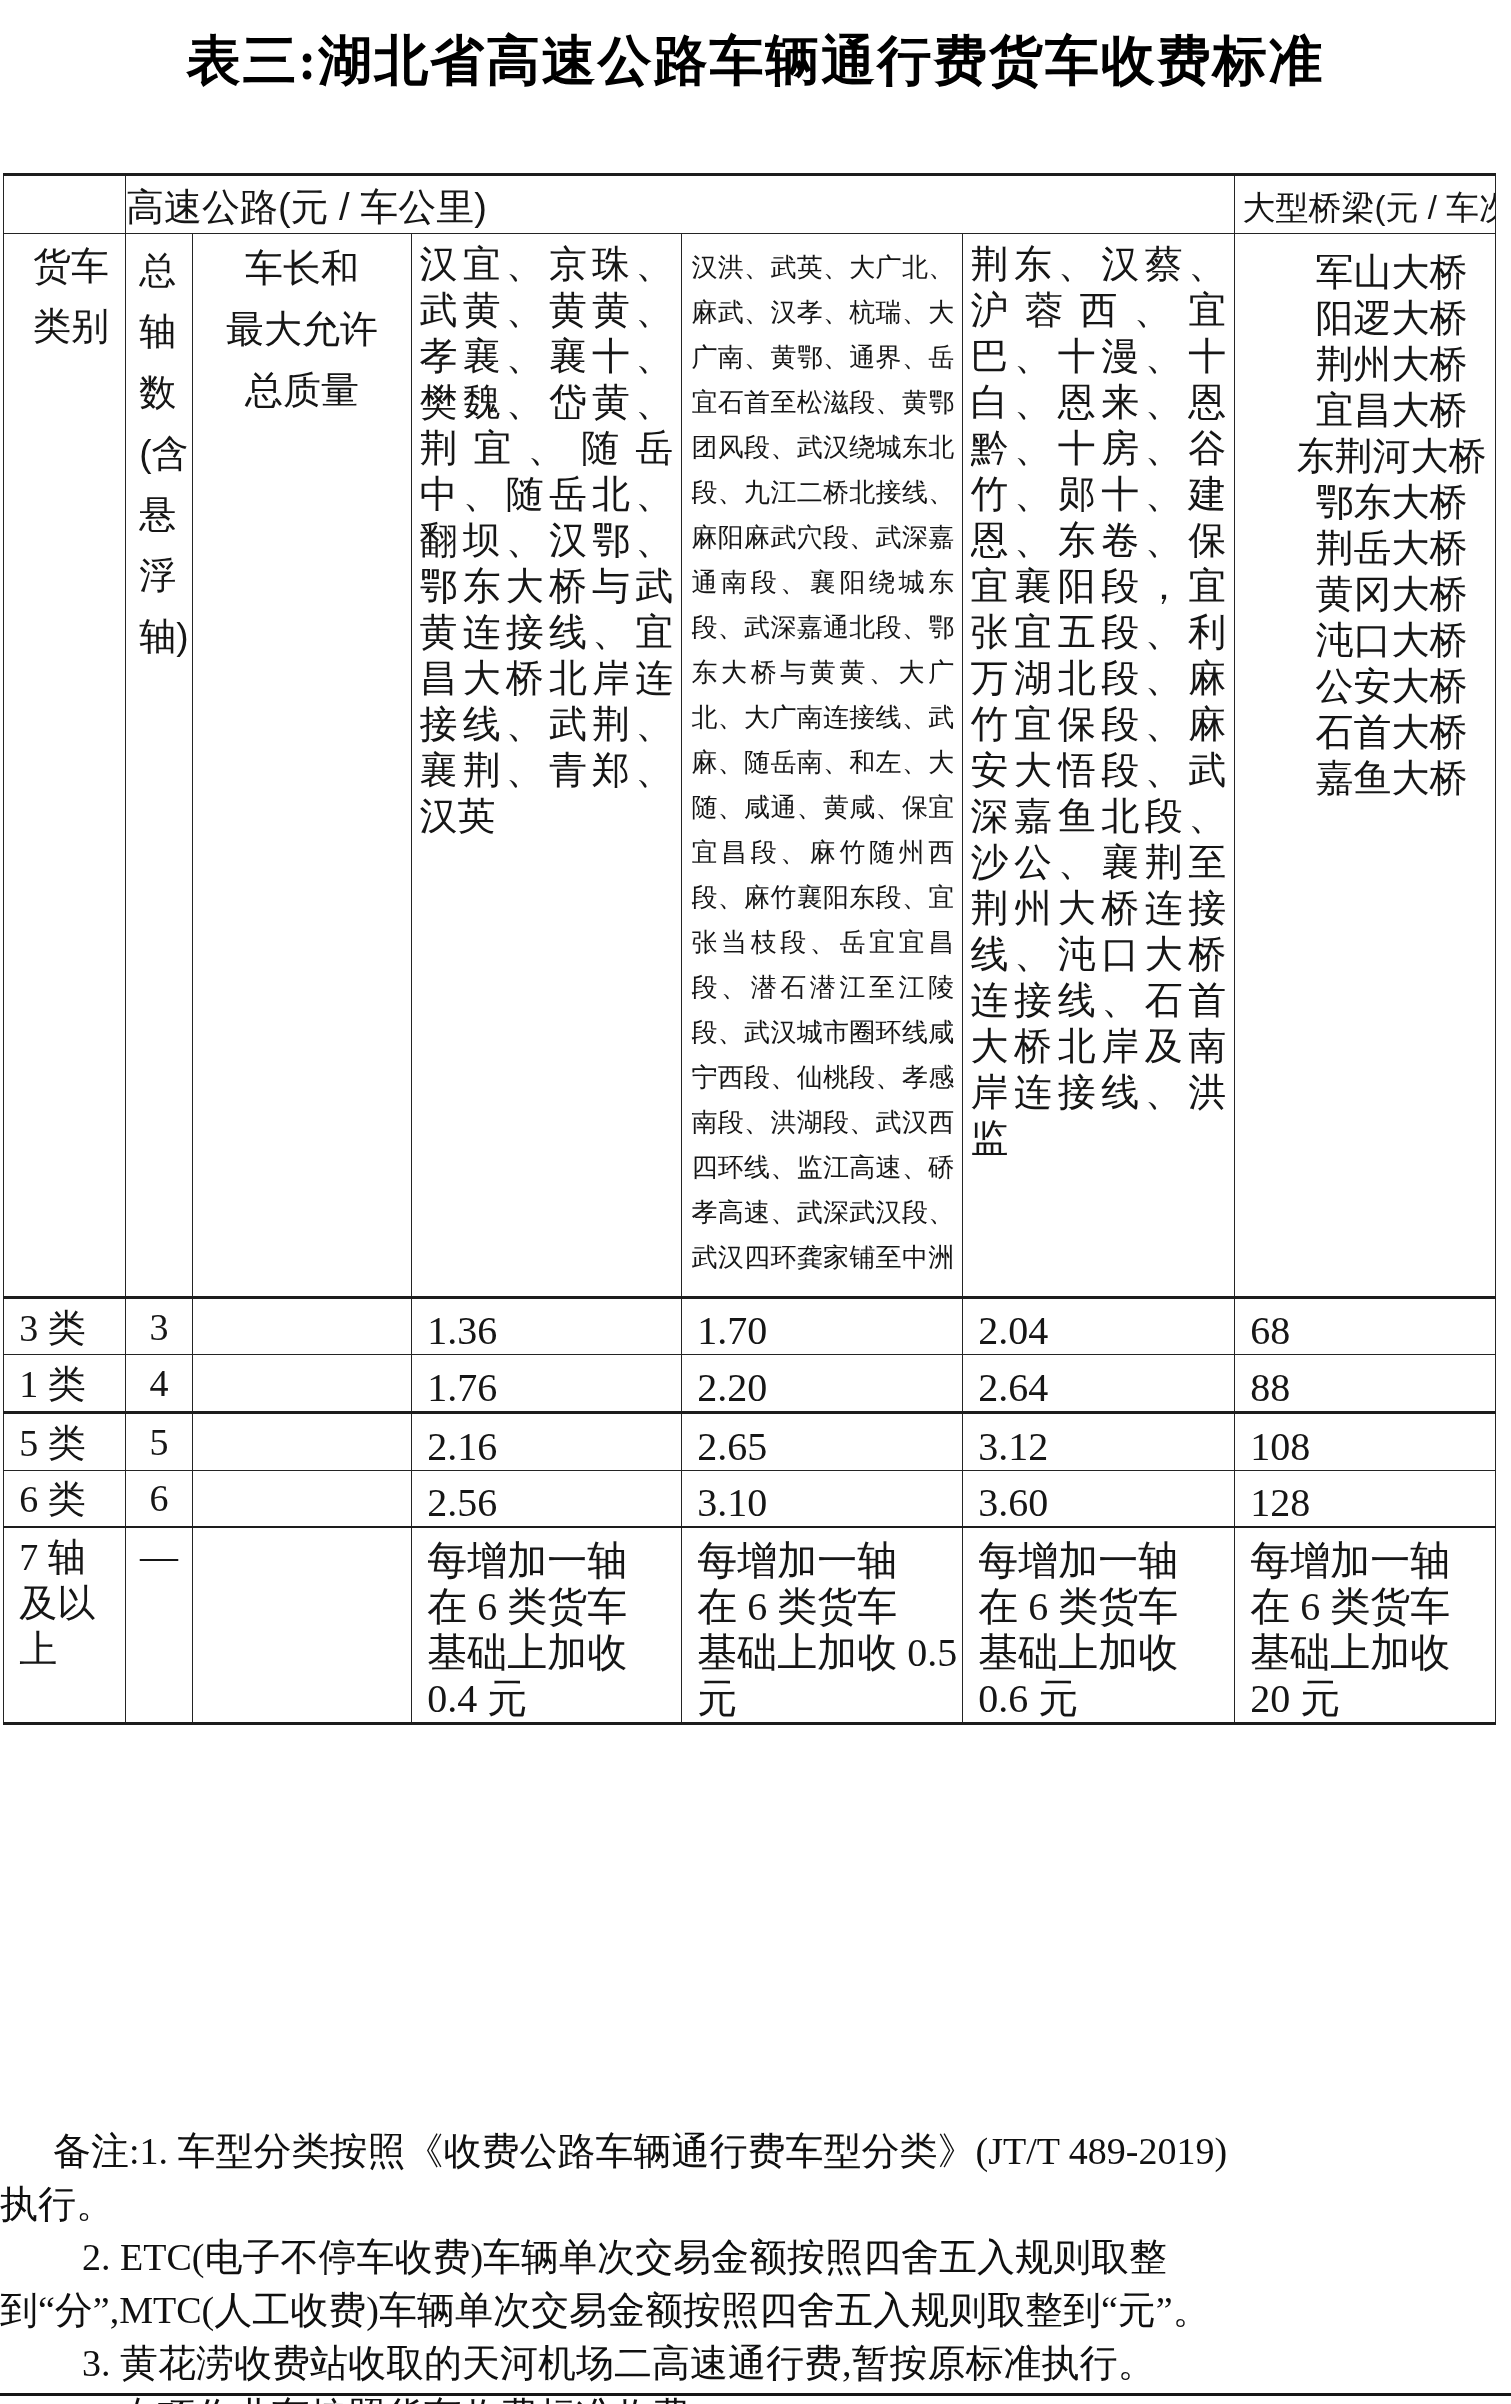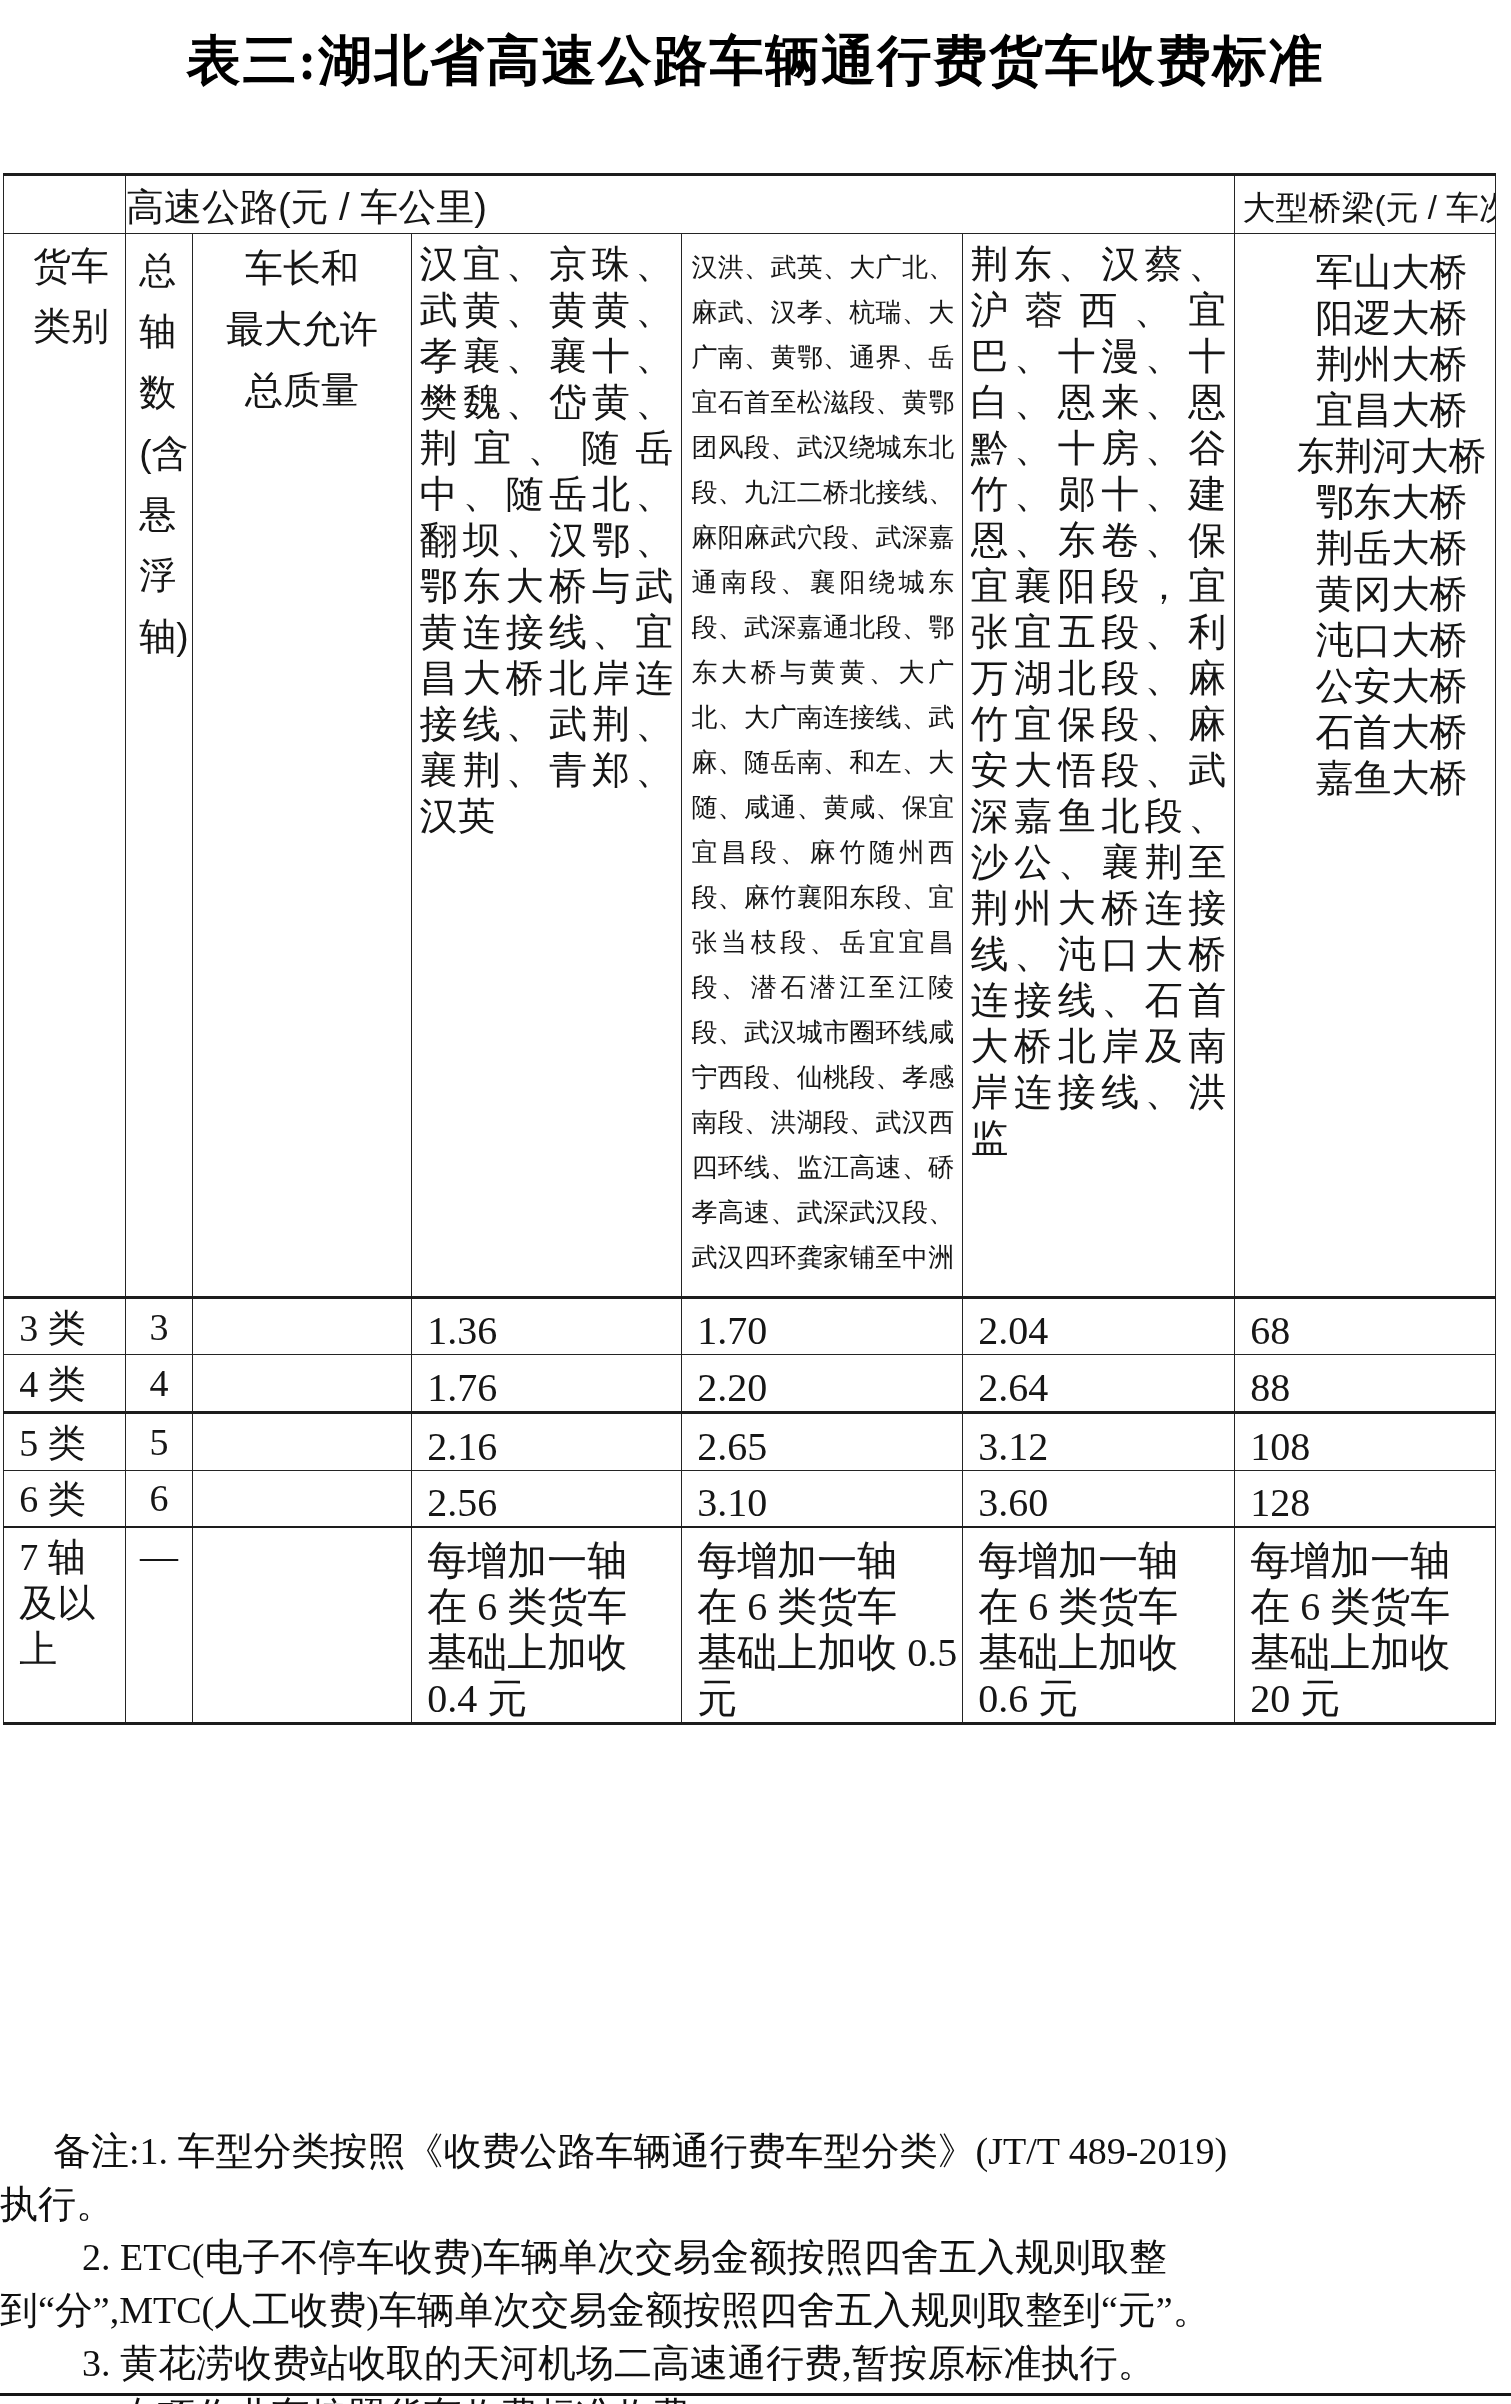--- a/index.html
+++ b/index.html
@@ -140,21 +140,21 @@
     <td class="cat">3 类</td>
     <td class="axle">3</td>
     <td class="desc"></td>
     <td class="val">1.36</td>
     <td class="val">1.70</td>
     <td class="val">2.04</td>
     <td class="val">68</td>
   </tr>
 
   <tr class="r4">
-    <td class="cat">4 类</td>
+    <td class="cat">1 类</td>
     <td class="axle">4</td>
     <td class="desc"></td>
     <td class="val">1.76</td>
     <td class="val">2.20</td>
     <td class="val">2.64</td>
     <td class="val">88</td>
   </tr>
 
   <tr class="r5">
     <td class="cat">5 类</td>

